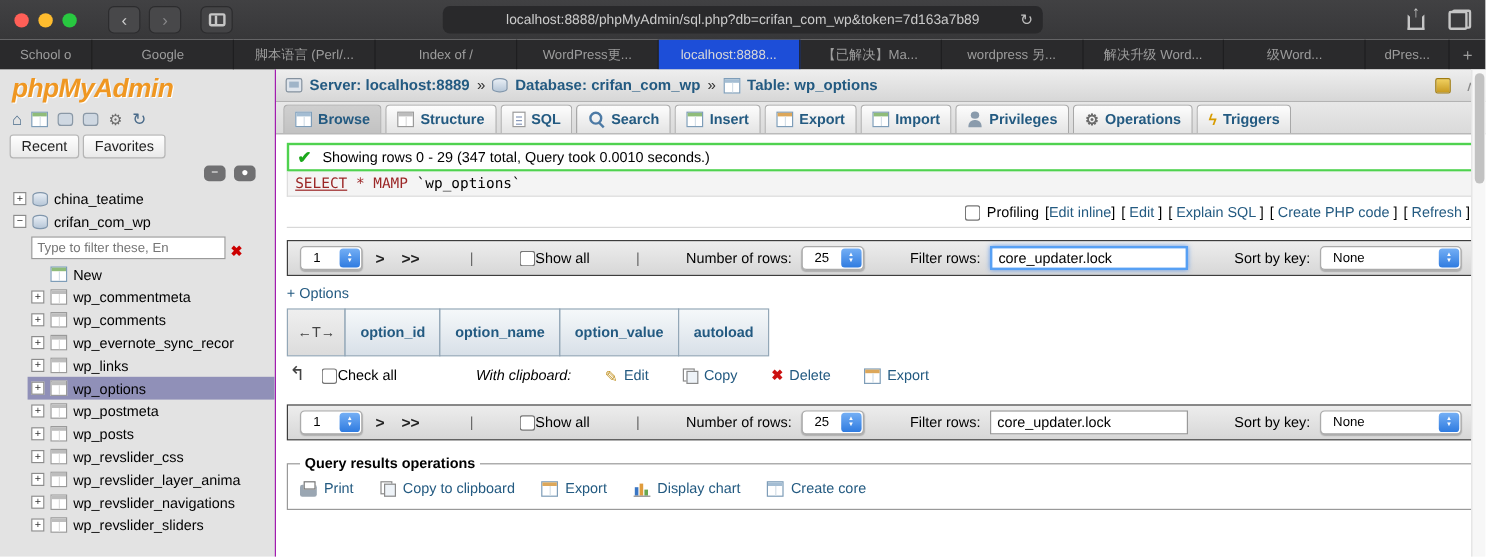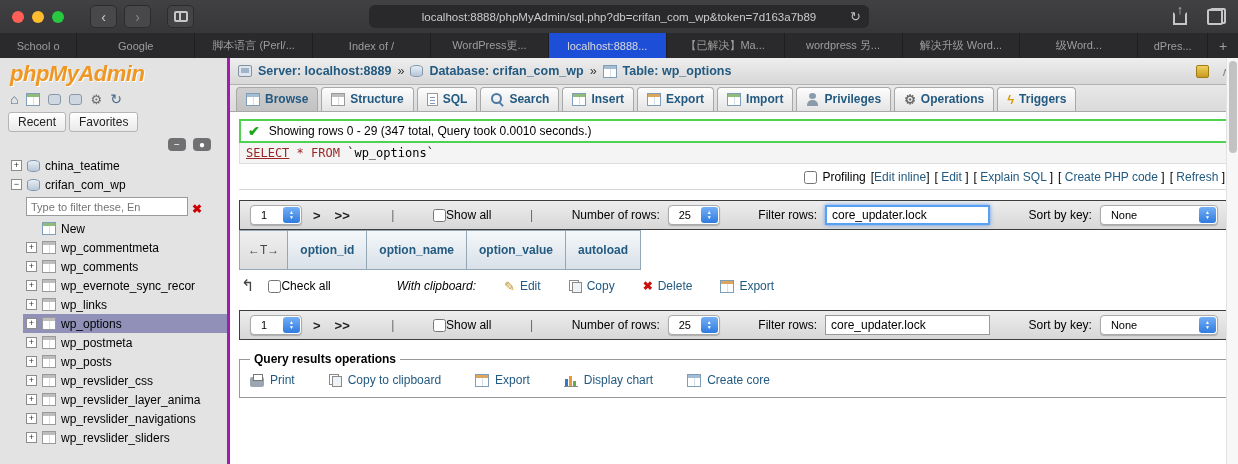--- a/index.html
+++ b/index.html
@@ -29,21 +29,21 @@
   .tabstrip{height:25px;background:#2a2a2c;display:flex;align-items:stretch}
   .btab{flex:1 1 0;border-right:1px solid #1e1e20;color:#9d9d9d;font-size:11px;display:flex;align-items:center;justify-content:center;padding:0 5px;white-space:nowrap;overflow:hidden;min-width:0}
   .btab:nth-child(1){flex:.62}.btab:nth-child(11){flex:.55}.btab:nth-child(12){flex:.42}
   .btab.active{background:#1d4ed8;color:#d9d9d9}
   .newtab{flex:0 0 30px;color:#9d9d9d;display:flex;align-items:center;justify-content:center;font-size:14px}
 
   
   .app{display:flex;height:406px;position:relative}
 
   
-  .sidebar{width:230px;background:#e3e3e3;border-right:3px solid #a21caf;display:flex;flex-direction:column;overflow:hidden}
+  .sidebar{width:230px;background:#e3e3e3;border-right:1px solid #a21caf;display:flex;flex-direction:column;overflow:hidden}
   .logo{color:#ef9722;font-style:italic;font-weight:bold;font-size:22px;padding:3px 10px 0;letter-spacing:-.5px;text-shadow:1px 1px 0 #fff}
   .side-icons{display:flex;gap:8px;padding:5px 10px 3px;align-items:center}
   .sicon{font-size:14px;color:#4a6b8a;line-height:14px}
   .side-tabs{display:flex;gap:3px;padding:3px 8px}
   .side-tab{background:linear-gradient(#ffffff,#e9e9e9);border:1px solid #b5b5b5;border-radius:3px;padding:2px 9px;font-size:12px;color:#222}
   .collapse-row{display:flex;justify-content:flex-end;gap:7px;padding:3px 16px 2px}
   .mini-btn{background:#707072;color:#fff;border-radius:4px;font-size:10px;line-height:13px;padding:0 6px;height:13px;display:inline-block}
   .tree{flex:1;padding:3px 0 0 8px;overflow:hidden;font-size:12px}
   .trow{display:flex;align-items:center;gap:5px;height:19px;padding-left:3px;white-space:nowrap;overflow:hidden}
   .exp{width:11px;height:11px;border:1px solid #8c8c8c;background:#fff;font-size:9px;line-height:9px;text-align:center;color:#333;flex:0 0 11px}
@@ -93,21 +93,21 @@
   .th{display:flex;align-items:center;padding:12px 12px;background:linear-gradient(#f5f8fa,#d8e0e8);border:1px solid #93a7b7;margin-right:-1px;font-weight:bold;color:#235a81;font-size:12px}
   .th.arrowcell{color:#444;font-weight:normal;background:linear-gradient(#efefef,#dcdcdc);padding:4px 8px}
 
   .withsel{display:flex;align-items:center;gap:14px;padding:9px 2px 7px}
   .i-larrow{font-size:16px;color:#444;line-height:14px}
   .withsel .lab{font-style:italic;margin-left:52px}
   .act{color:#235a81;display:inline-flex;align-items:center;gap:5px;margin-left:14px}
 
   .qfs{border:1px solid #999;margin-top:12px;padding:4px 10px 10px}
   .qfs legend{font-weight:bold;padding:0 4px;font-size:12px}
-  .qops{display:flex;gap:34px;align-items:flex-start;padding-top:3px}
+  .qops{display:flex;gap:22px;align-items:flex-start;padding-top:3px}
   .qop{color:#235a81;display:inline-flex;align-items:center;gap:6px}
 
   
   .scrollbar{position:absolute;right:0;top:0;width:12px;height:406px;background:#f7f7f7;border-left:1px solid #e2e2e2}
   .thumb{position:absolute;top:3px;left:2px;width:8px;height:92px;border-radius:4px;background:#c2c2c2}
 
   
   .i{display:inline-block;position:relative;width:14px;height:13px;vertical-align:-2px;flex:0 0 auto}
   .i-table{background:#fff;border:1px solid #7e9db8}
   .i-table::before{content:"";position:absolute;left:0;right:0;top:0;height:3px;background:#a4bdd3}
@@ -342,21 +342,21 @@
         </span>
     </div>
 
     <div class="content" data-interactable="false">
       <div class="success" data-interactable="false">
         <span class="i-check" data-interactable="false">✔</span>
         <span data-interactable="false">Showing rows 0 - 29 (347 total, Query took 0.0010 seconds.)</span>
       </div>
       <div class="sqlblock" data-interactable="false">
         <span class="kw u" data-interactable="true">SELECT</span>
-        <span class="kw" data-interactable="false">* FROM</span>
+        <span class="kw" data-interactable="false">* MAMP</span>
         <span class="sqltbl" data-interactable="false">`wp_options`</span>
       </div>
       <div class="profrow" data-interactable="false">
         <input type="checkbox" data-interactable="true" style="">
         <span data-interactable="false">Profiling</span>
         <span class="blk"><a class="plink" data-interactable="true">Edit inline</a></span>
         <span class="blk sp"><a class="plink" data-interactable="true">Edit</a></span>
         <span class="blk sp"><a class="plink" data-interactable="true">Explain SQL</a></span>
         <span class="blk sp"><a class="plink" data-interactable="true">Create PHP code</a></span>
         <span class="blk sp"><a class="plink" data-interactable="true">Refresh</a></span>
@@ -399,20 +399,21 @@
           <span class="msel wide" data-interactable="true">
               <span data-interactable="false">None</span>
               <span class="arrows" data-interactable="false">
                 <i>▲</i>
                 <i>▼</i>
               </span>
             </span>
         </span>
       </div>
 
+      <div><a class="options-link" data-interactable="true">+ Options</a></div>
 
       <div class="rheader" data-interactable="false">
         <span class="th arrowcell" data-interactable="true">←T→</span>
         <span class="th" data-interactable="true">option_id</span>
         <span class="th" data-interactable="true">option_name</span>
         <span class="th" data-interactable="true">option_value</span>
         <span class="th" data-interactable="true">autoload</span>
       </div>
 
       <div class="withsel" data-interactable="false">

